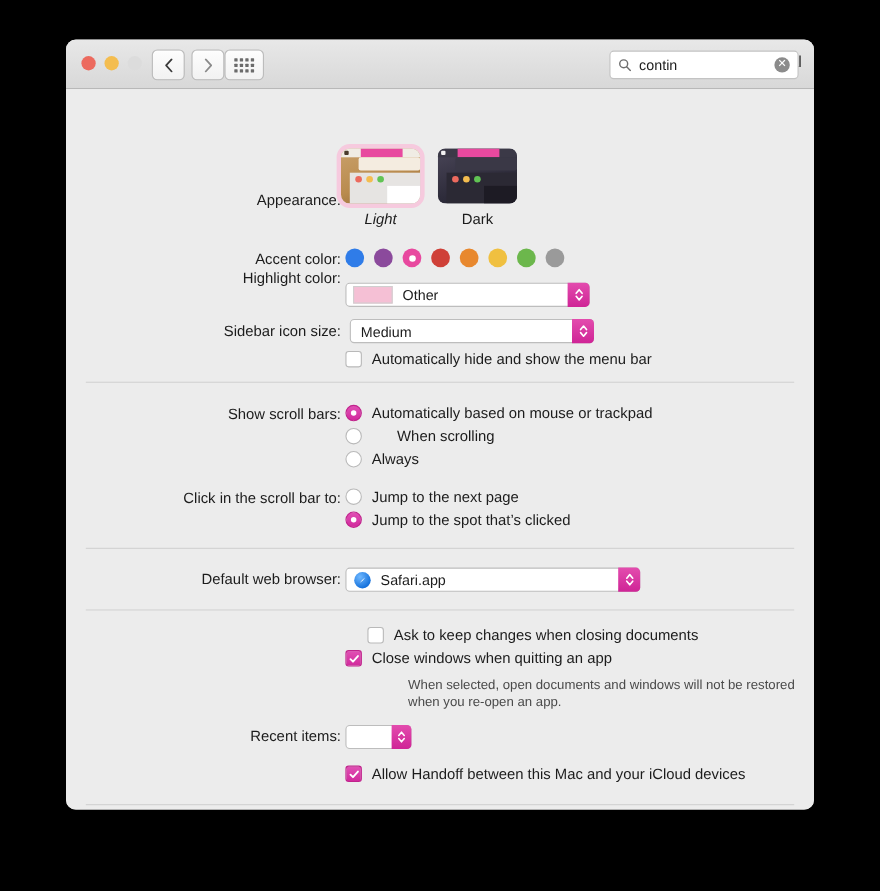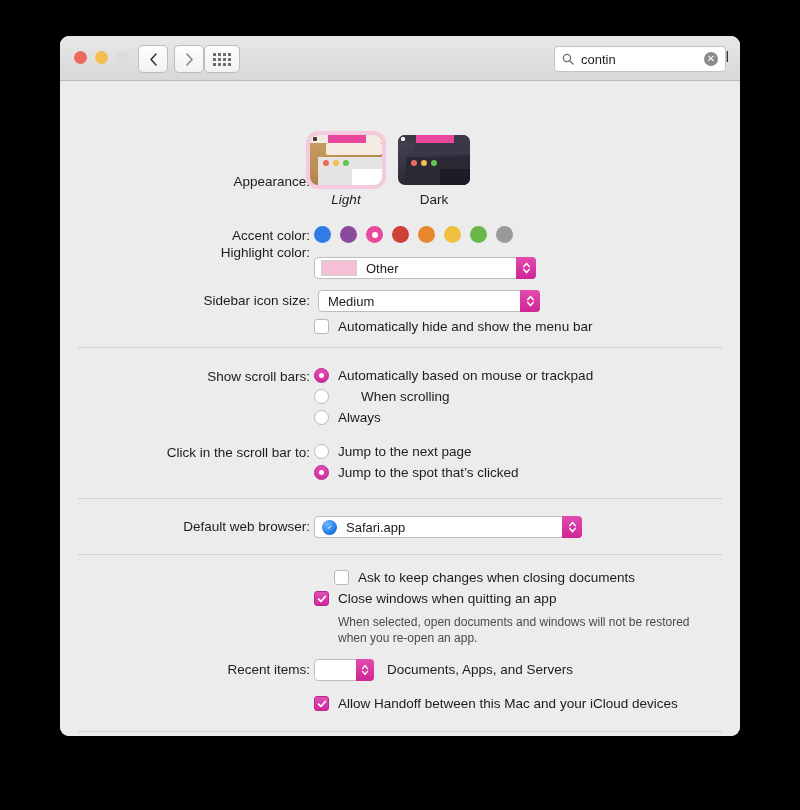--- a/index.html
+++ b/index.html
@@ -111,21 +111,21 @@
   
   .ck{width:15px;height:15px;border-radius:3px;box-sizing:border-box;display:flex;align-items:center;justify-content:center;flex:0 0 auto;}
   .ck.off{background:#fff;border:1px solid #b9b9b9;}
   .ck.on{background:linear-gradient(#e050b4,#d22a9d);border:1px solid #c0238c;}
   .rd{width:15px;height:15px;border-radius:50%;box-sizing:border-box;display:flex;align-items:center;justify-content:center;flex:0 0 auto;}
   .rd.off{background:#fff;border:1px solid #b9b9b9;}
   .rd.on{background:linear-gradient(#e050b4,#d22a9d);border:1px solid #c0238c;}
   .rd.on i{width:5px;height:5px;border-radius:50%;background:#fff;display:block;}
   .optline{position:absolute;display:flex;align-items:center;gap:9px;}
   .optline .txt{font-size:13.5px;color:#1c1c1c;white-space:nowrap;}
-  .helper{position:absolute;font-size:12px;color:#4a4a4a;line-height:16px;}
+  .helper{position:absolute;font-size:12px;color:#4a4a4a;line-height:16px;margin-left:33px;}
   
   .stepper{
     position:absolute;height:22px;width:60px;background:#fff;
     border:1px solid #bdbdbd;border-radius:4px;box-sizing:border-box;
     display:flex;align-items:center;
   }
   .stepper .sv{font-size:13px;color:#1c1c1c;margin-left:8px;}
   .stepper .arrows{
     position:absolute;right:-1px;top:-1px;bottom:-1px;width:18px;
     background:linear-gradient(#e34cae,#cf2496);
@@ -335,21 +335,20 @@
     <div class="lbl" style="left:-10px;top:581px;">Recent items:</div>
     <div class="stepper" style="left:254px;top:578px;justify-content:flex-end;">
       <span class="sv">10</span>
       <span class="arrows">
         <svg width="8" height="14" viewBox="0 0 8 14">
           <polyline points="1.5,5.6 4,2.6 6.5,5.6" fill="none" stroke="#fff" stroke-width="1.4" stroke-linecap="round" stroke-linejoin="round"></polyline>
           <polyline points="1.5,8.4 4,11.4 6.5,8.4" fill="none" stroke="#fff" stroke-width="1.4" stroke-linecap="round" stroke-linejoin="round"></polyline>
         </svg>
       </span>
     </div>
-    <div class="txt" style="position:absolute;left:327px;top:581px;font-size:13.5px;color:#1c1c1c;">Documents, Apps, and Servers</div>
 
     <div class="optline" style="left:254px;top:615px;">
       <span class="ck on">
         <svg width="10" height="10" viewBox="0 0 10 10">
           <polyline points="1.6,5.2 3.9,7.5 8.4,2.4" fill="none" stroke="#fff" stroke-width="1.7" stroke-linecap="round" stroke-linejoin="round"></polyline>
         </svg>
       </span>
       <span class="txt">Allow Handoff between this Mac and your iCloud devices</span>
     </div>
 

